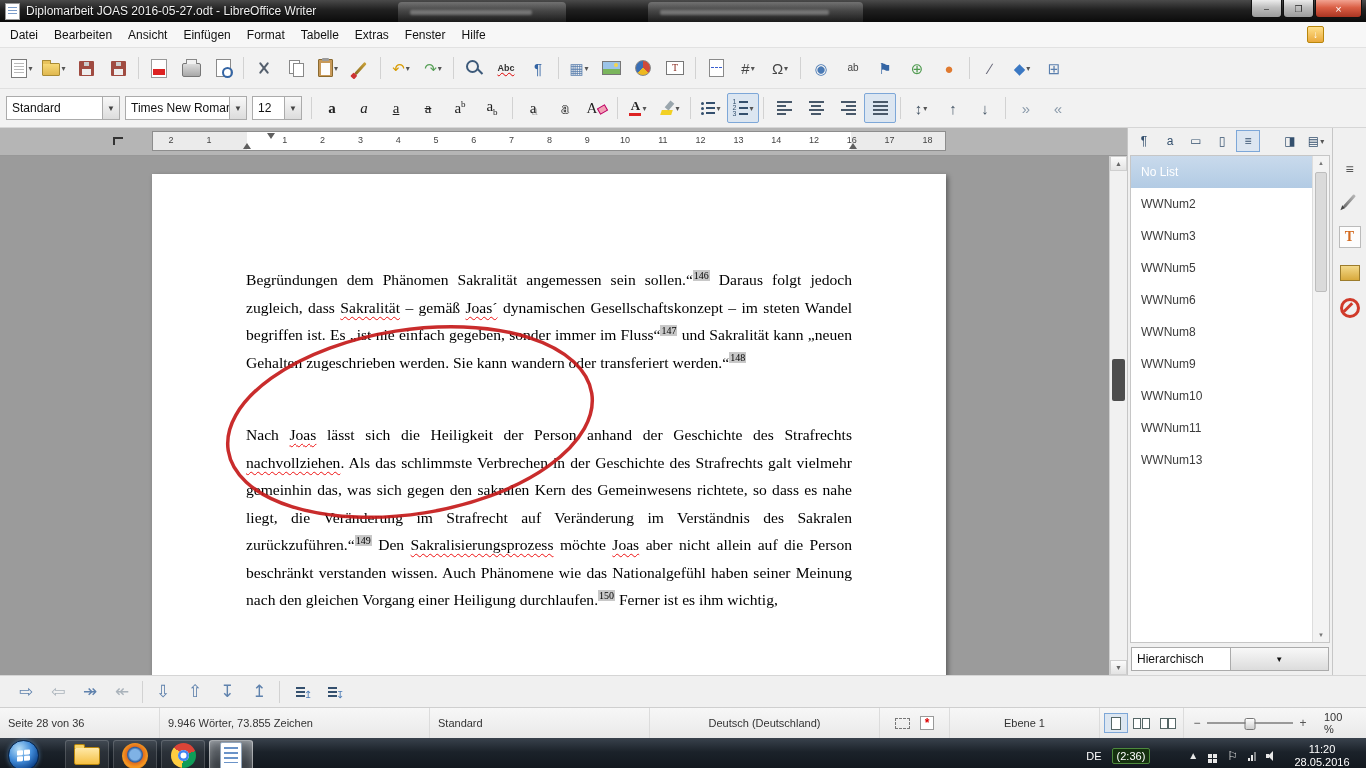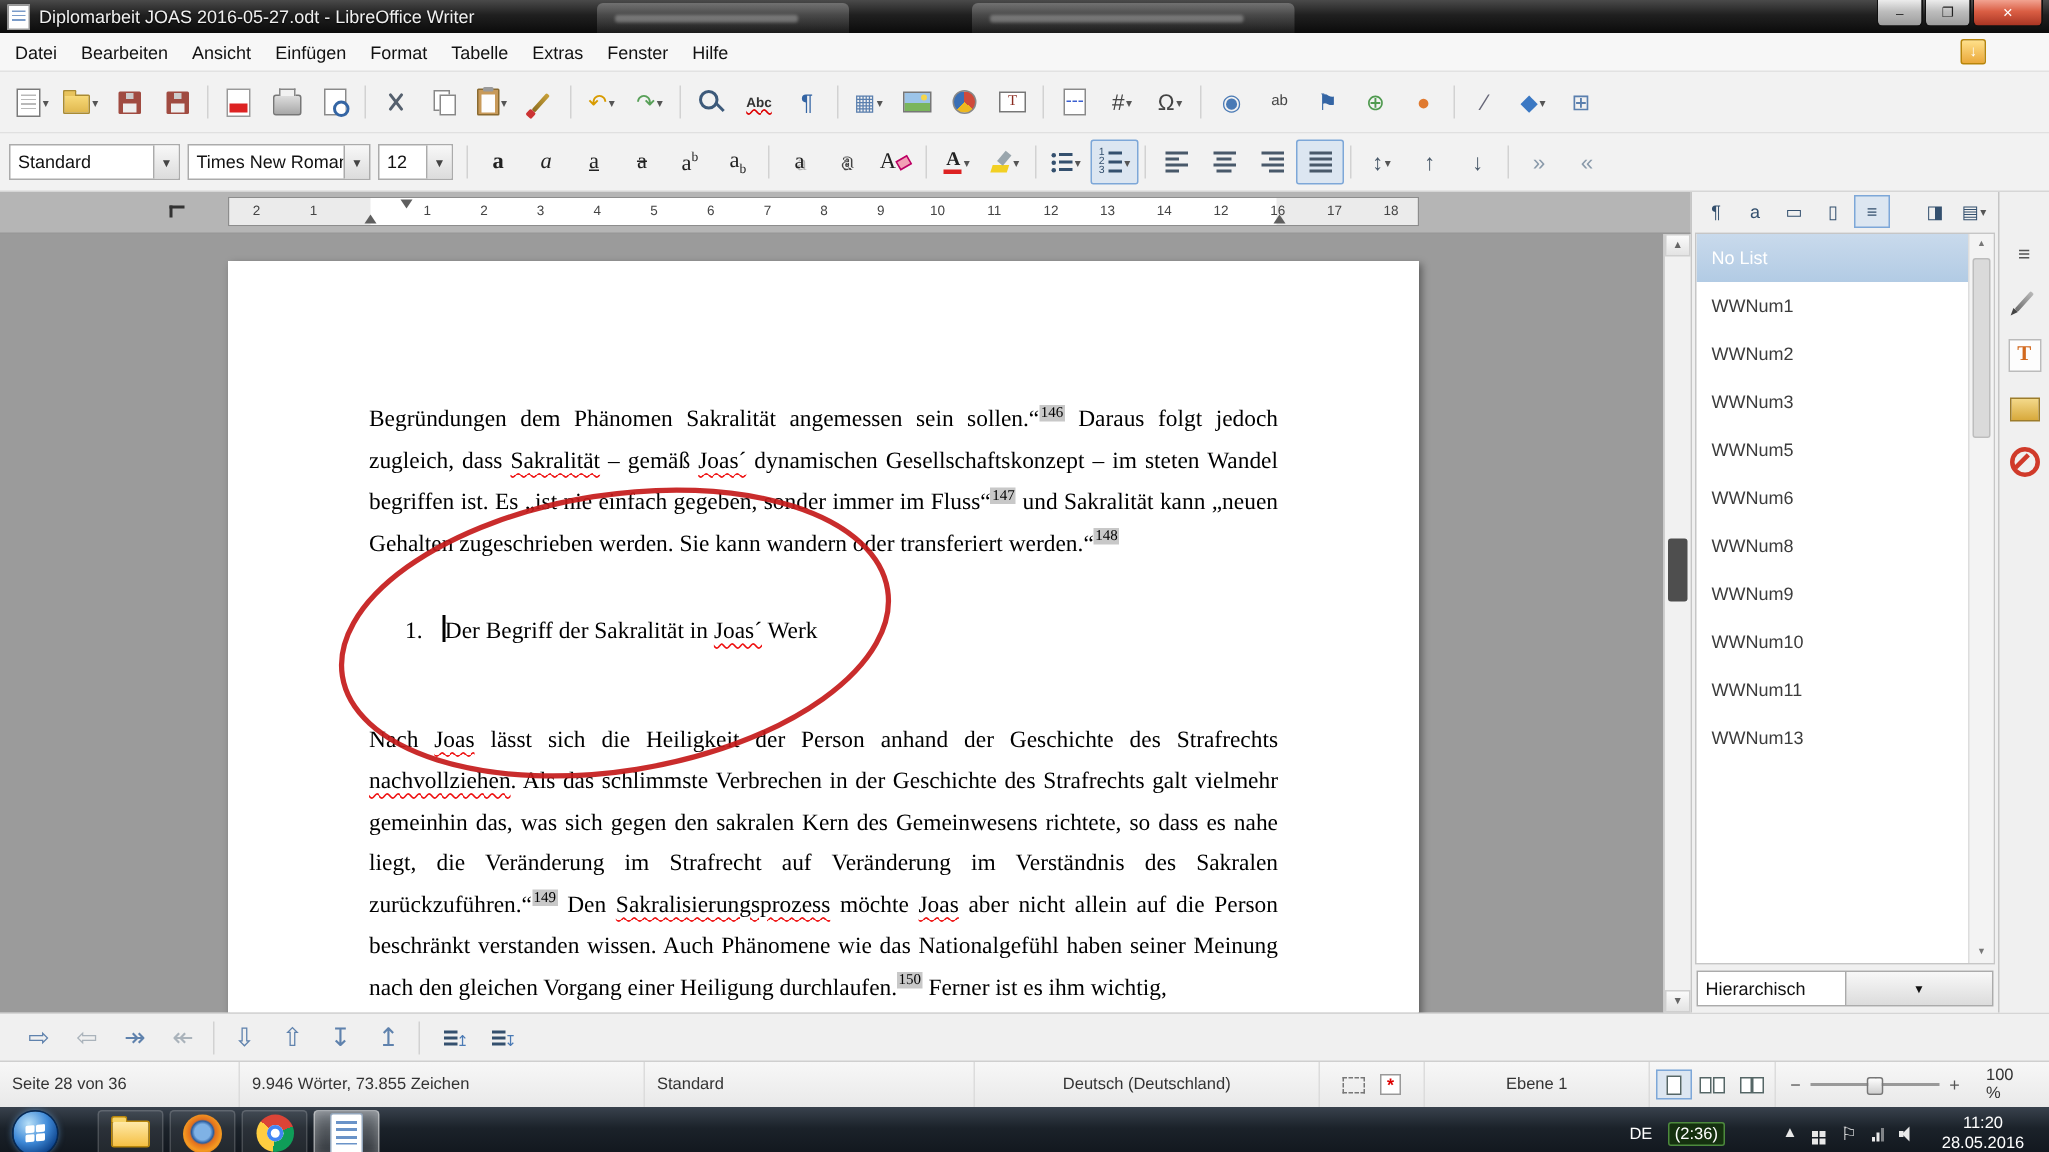--- a/index.html
+++ b/index.html
@@ -544,21 +544,20 @@
             <span class="rnum" style="left: 661px;">12</span>
             <span class="rnum" style="left: 698.8px;">16</span>
             <span class="rnum" style="left: 736.6px;">17</span>
             <span class="rnum" style="left: 774.4px;">18</span>
           </div>
       </div>
       <div id="docwrap">
         <div id="docarea">
           <div id="page">
               <div class="para"><span>Begründungen dem Phänomen Sakralität angemessen sein sollen.“</span><span class="fn">146</span><span> Daraus folgt jedoch zugleich, dass </span><span class="sp">Sakralität</span><span> – gemäß </span><span class="sp">Joas´</span><span> dynamischen Gesellschaftskonzept – im steten Wandel begriffen ist. Es „ist nie einfach gegeben, sonder immer im Fluss“</span><span class="fn">147</span><span> und Sakralität kann „neuen Gehalten zugeschrieben werden. Sie kann wandern oder transferiert werden.“</span><span class="fn">148</span></div>
-              <div class="heading"><span class="h-num">1.</span><span class="caret"></span><span>Der Begriff der Sakralität in </span><span class="sp">Joas´</span><span> Werk</span></div>
               <div class="para p2"><span>Nach </span><span class="sp">Joas</span><span> lässt sich die Heiligkeit der Person anhand der Geschichte des Strafrechts </span><span class="sp">nachvollziehen</span><span>. Als das schlimmste Verbrechen in der Geschichte des Strafrechts galt vielmehr gemeinhin das, was sich gegen den sakralen Kern des Gemeinwesens richtete, so dass es nahe liegt, die Veränderung im Strafrecht auf Veränderung im Verständnis des Sakralen zurückzuführen.“</span><span class="fn">149</span><span> Den </span><span class="sp">Sakralisierungsprozess</span><span> möchte </span><span class="sp">Joas</span><span> aber nicht allein auf die Person beschränkt verstanden wissen. Auch Phänomene wie das Nationalgefühl haben seiner Meinung nach den gleichen Vorgang einer Heiligung durchlaufen.</span><span class="fn">150</span><span> Ferner ist es ihm wichtig,</span></div>
             </div>
           <svg id="annotation-svg" width="1120" height="520">
             <ellipse id="ann-ellipse" cx="410" cy="266" rx="184" ry="92" fill="none" stroke-width="3.5" opacity="0.92" transform="rotate(-9 410 266)" stroke="#c41a1a"></ellipse>
           </svg>
         </div>
         <div id="docscroll">
           <div class="sarr" id="sarr-up">▲</div>
           <div id="doc-thumb"></div>
           <div class="sarr" id="sarr-down">▼</div>
@@ -573,21 +572,20 @@
           <div class="spi">▭</div>
           <div class="spi">▯</div>
           <div class="spi pressed">≡</div>
           <div class="sp-spacer"></div>
           <div class="spi">◨</div>
           <div class="spi">▤<span class="dd">▾</span></div>
         </div>
       <div class="sp-list">
         <div class="sp-items" id="sp-items">
             <div class="sp-item sel">No List</div>
-            <div class="sp-item">WWNum1</div>
             <div class="sp-item">WWNum2</div>
             <div class="sp-item">WWNum3</div>
             <div class="sp-item">WWNum5</div>
             <div class="sp-item">WWNum6</div>
             <div class="sp-item">WWNum8</div>
             <div class="sp-item">WWNum9</div>
             <div class="sp-item">WWNum10</div>
             <div class="sp-item">WWNum11</div>
             <div class="sp-item">WWNum13</div>
           </div>

